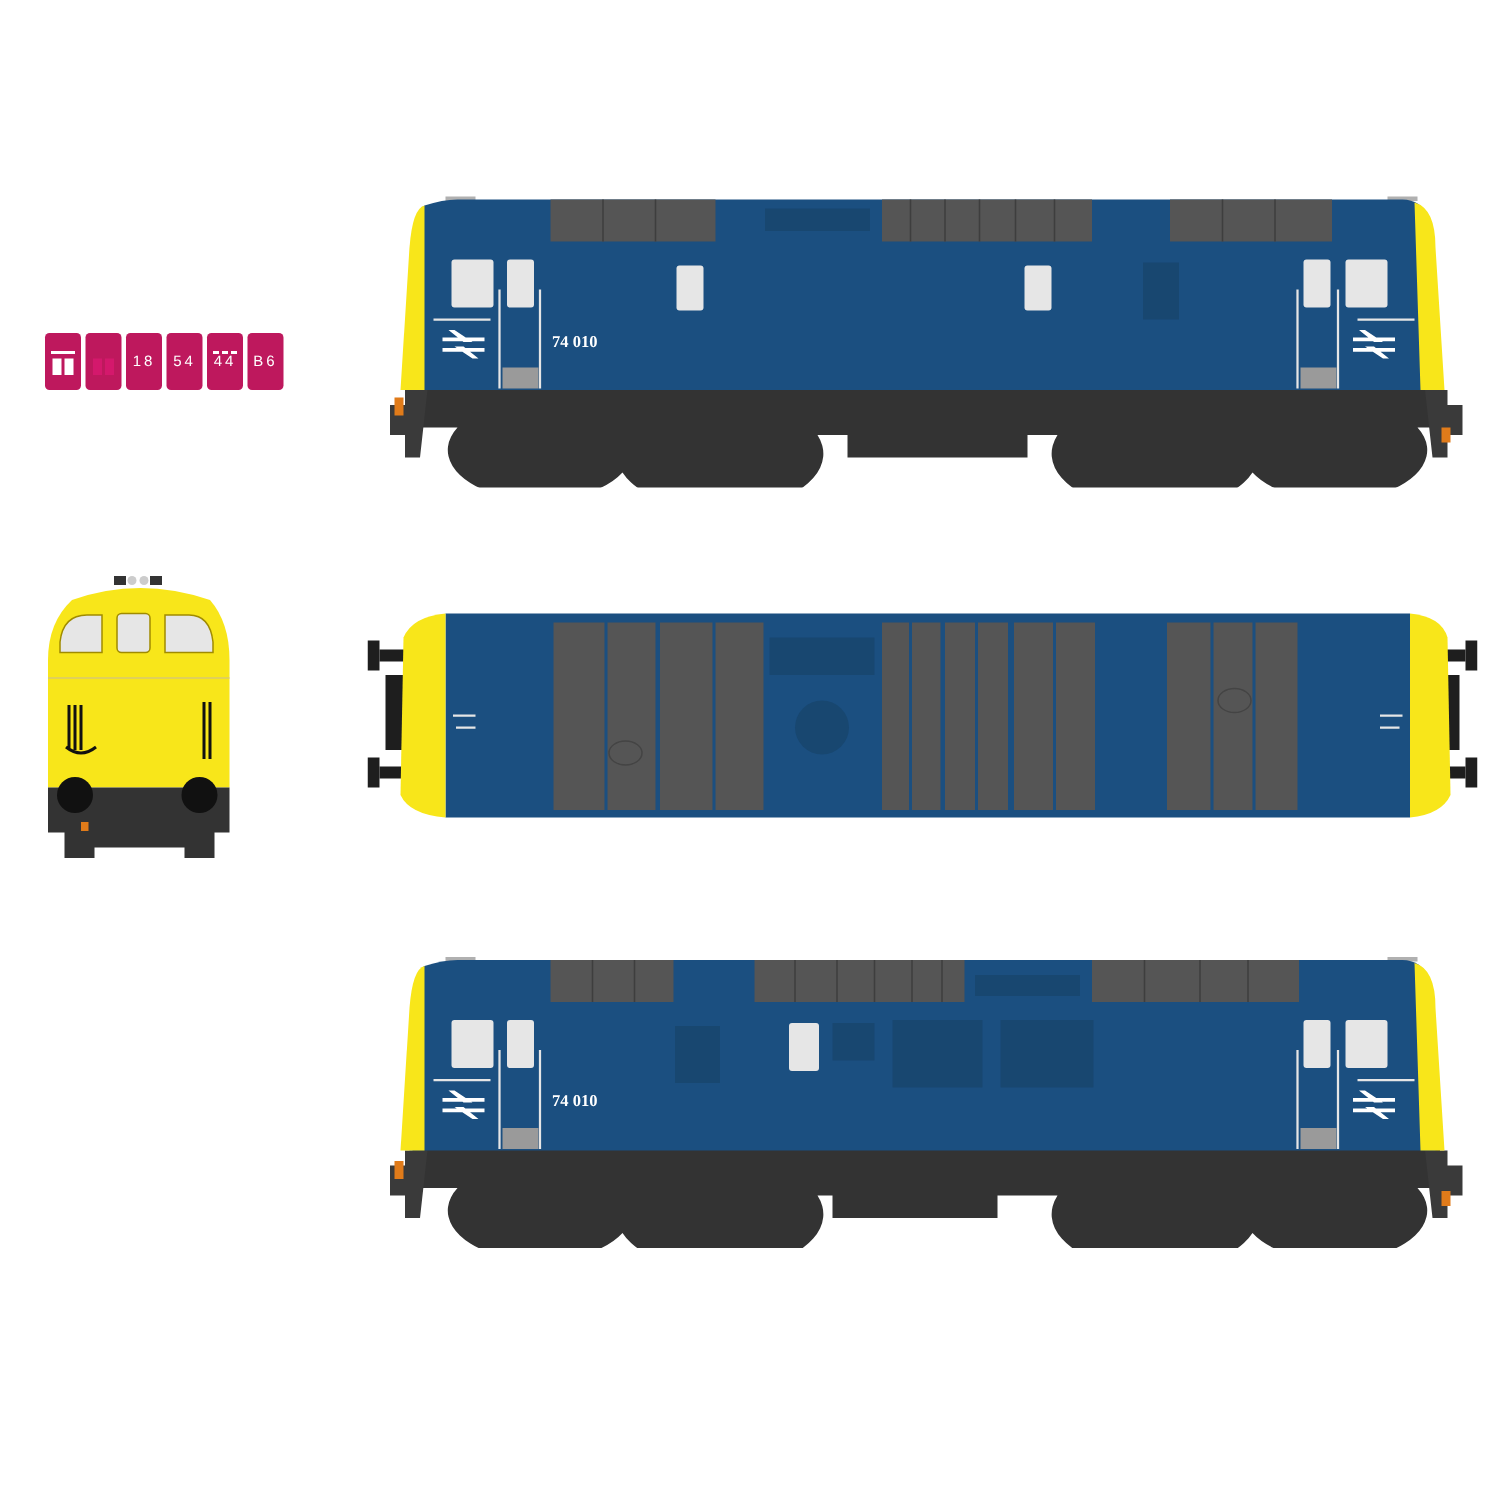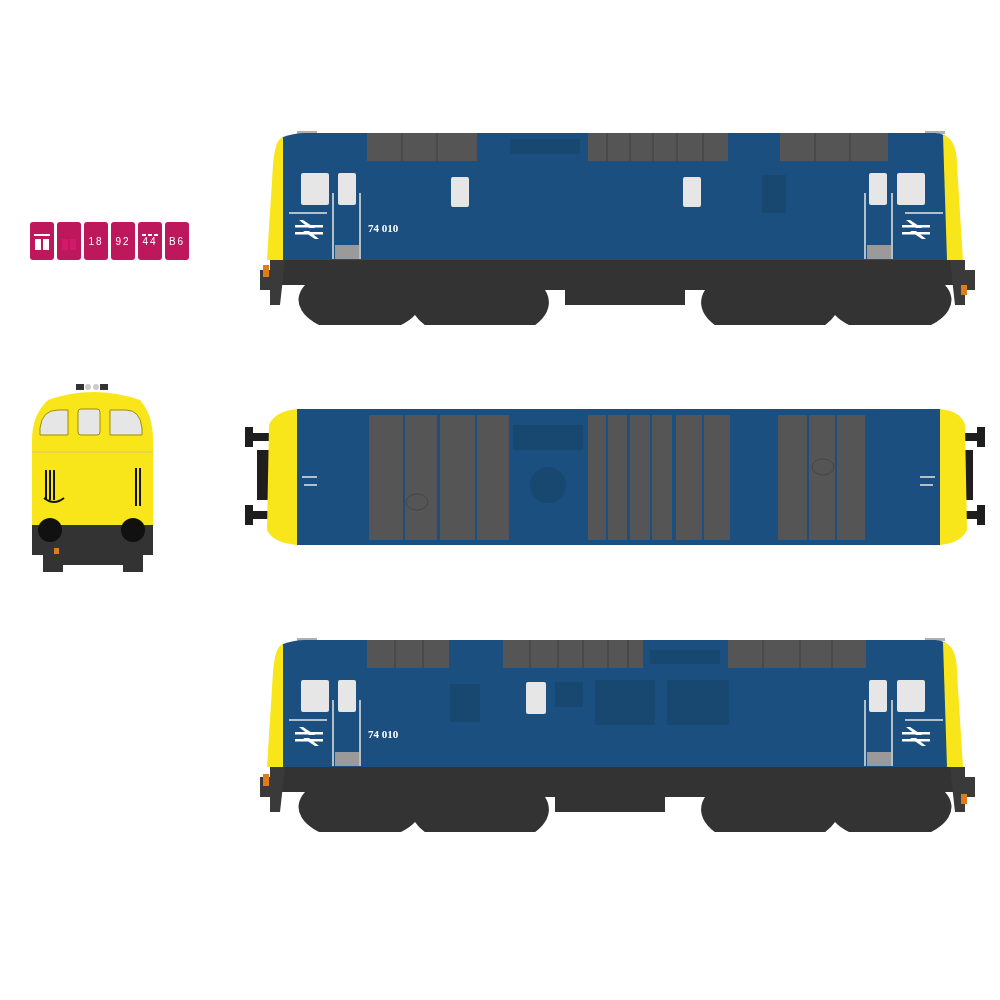--- a/index.html
+++ b/index.html
@@ -23,21 +23,21 @@
   <div class="hc-tile">
     <div class="bar"></div>
     <div class="lamp" style="background:#fff"></div>
     <div class="lamp" style="background:#fff"></div>
   </div>
   <div class="hc-tile">
     <div class="lamp" style="background:#d4186c"></div>
     <div class="lamp" style="background:#d4186c"></div>
   </div>
   <div class="hc-tile">18</div>
-  <div class="hc-tile">92</div>
+  <div class="hc-tile">54</div>
   <div class="hc-tile">
     <div class="dash"></div>
     <span>44</span>
   </div>
   <div class="hc-tile">B6</div>
 </div>
 
 <div class="loco" style="left:245px;top:125px;">
   <svg class="svg-full" width="740" height="200" viewBox="0 0 740 200">
 

